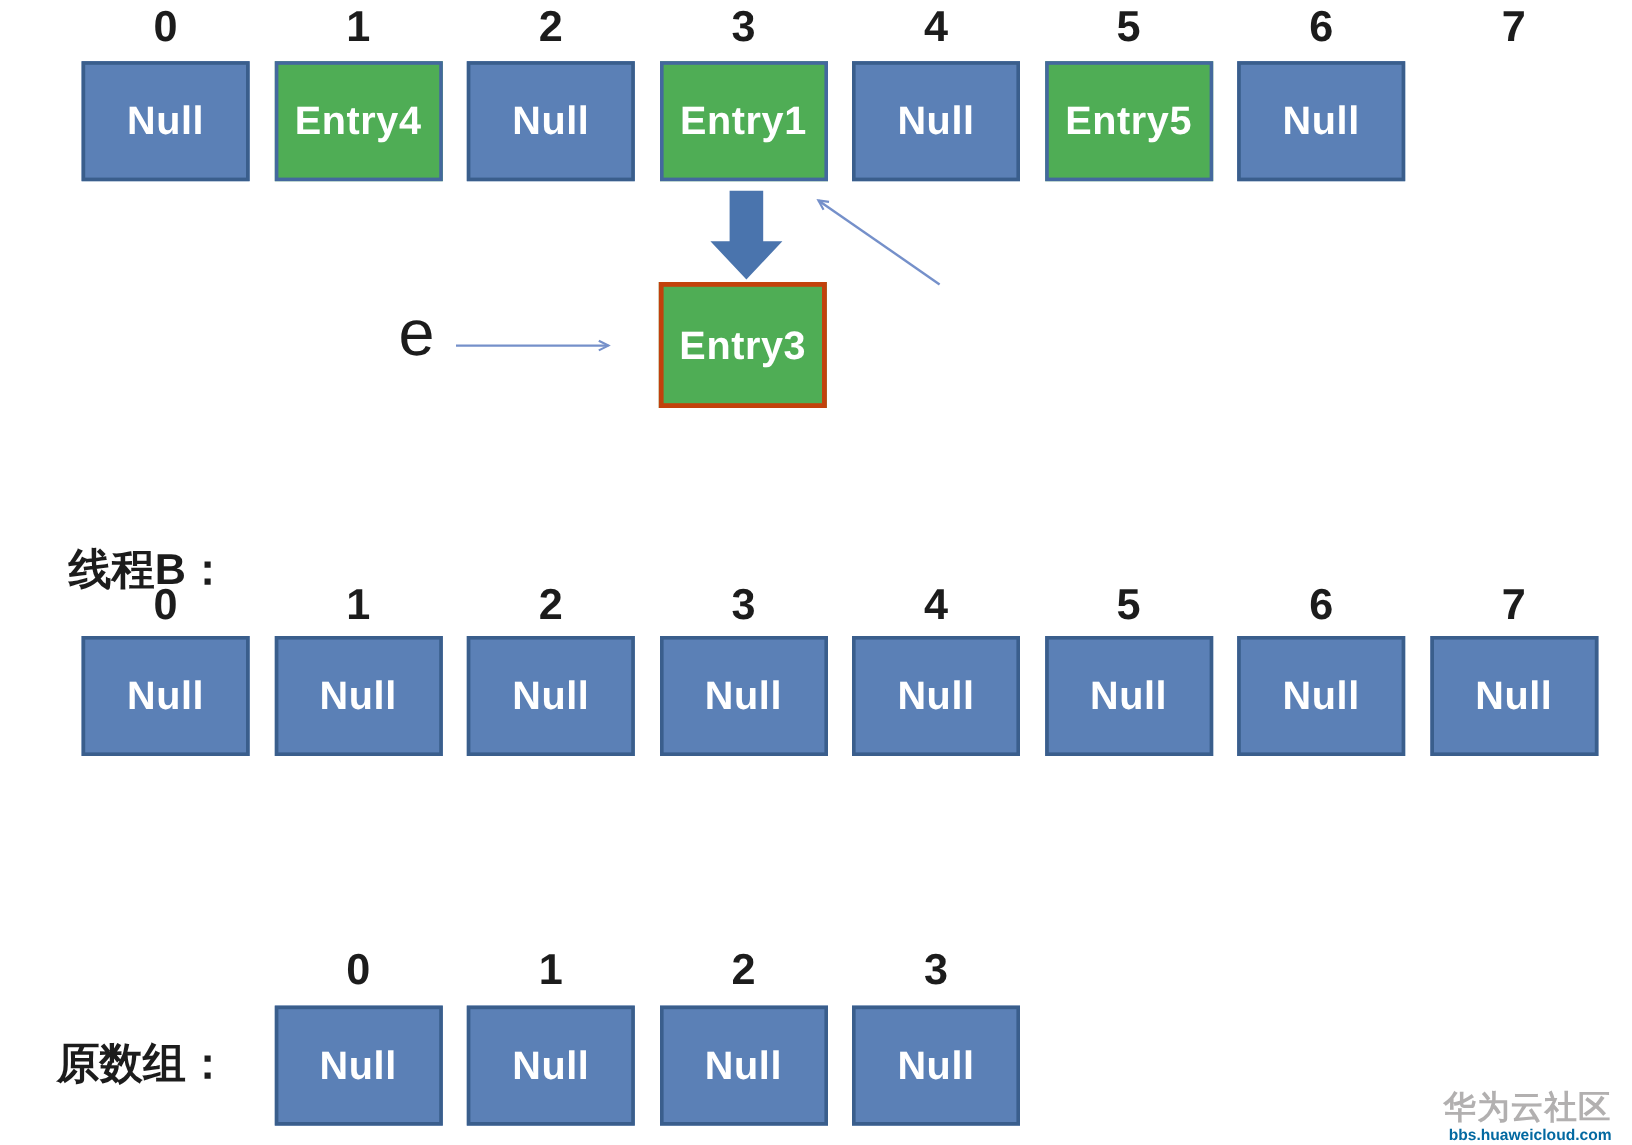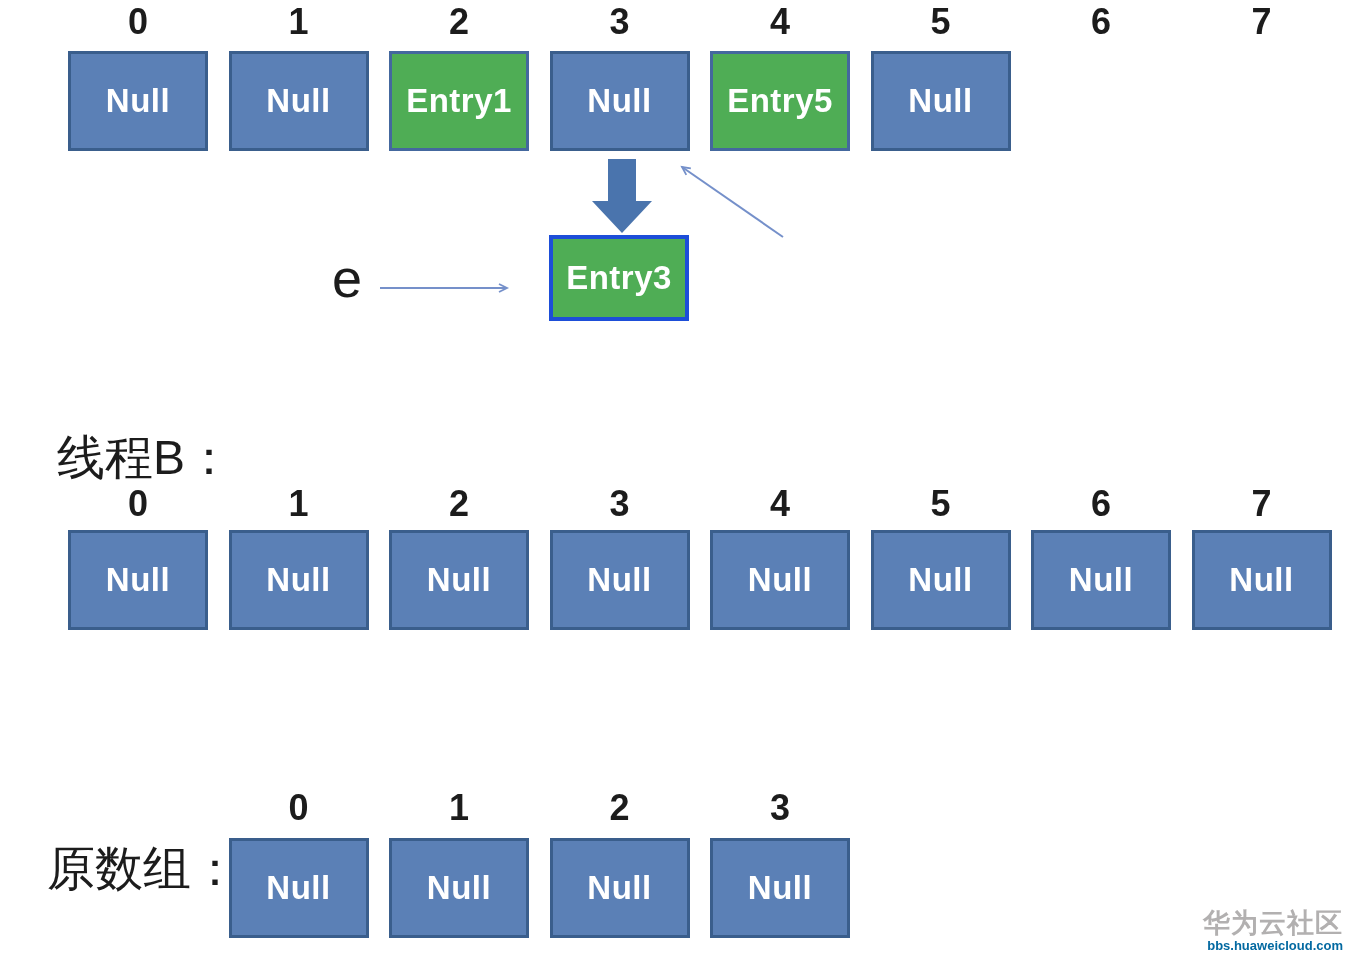--- a/index.html
+++ b/index.html
@@ -15,30 +15,30 @@
   .cell-row{position:absolute;display:flex;gap:20.5px;}
   .cell{
     box-sizing:border-box;width:140px;height:100px;
     background:#5b80b6;border:3px solid #3a5e8c;
     display:flex;align-items:center;justify-content:center;
     color:#ffffff;font-size:33px;font-weight:600;letter-spacing:.5px;
   }
   .cell[data-kind="entry"]{background:#4fad55;border-color:#44689e;}
   .float-cell{
     position:absolute;left:549px;top:235px;box-sizing:border-box;
-    width:140px;height:86px;background:#4fad55;border:4px solid #1d4ed8;
+    width:140px;height:105px;background:#4fad55;border:4px solid #c2410c;
     display:flex;align-items:center;justify-content:center;
     color:#ffffff;font-size:33px;font-weight:600;letter-spacing:.5px;
   }
   .big-label{
     position:absolute;color:#1c1c1c;font-size:54px;font-weight:400;
     letter-spacing:-1px;line-height:1;
   }
   .cn-label{
-    position:absolute;color:#1c1c1c;font-size:48px;font-weight:400;line-height:1.1;
+    position:absolute;color:#1c1c1c;font-size:36px;font-weight:700;line-height:1.1;margin-top:23px;
   }
   .arrows{position:absolute;left:0;top:0;pointer-events:none;}
   .watermark{
     position:absolute;right:17px;bottom:0;text-align:right;line-height:1.15;font-weight:bold;
   }
   .watermark .wm-title{font-size:27px;color:#b2b0b0;letter-spacing:1px;}
   .watermark .wm-url{font-size:13px;color:#0369a1;}
 </style>
 </head>
 <body>
@@ -51,20 +51,21 @@
     <span class="idx">2</span>
     <span class="idx">3</span>
     <span class="idx">4</span>
     <span class="idx">5</span>
     <span class="idx">6</span>
     <span class="idx">7</span>
   </div>
 
   <div class="cell-row" style="left:68px;top:51px;">
     <div class="cell" data-kind="null">Null</div>
+    <div class="cell" data-kind="entry">Entry4</div>
     <div class="cell" data-kind="null">Null</div>
     <div class="cell" data-kind="entry">Entry1</div>
     <div class="cell" data-kind="null">Null</div>
     <div class="cell" data-kind="entry">Entry5</div>
     <div class="cell" data-kind="null">Null</div>
   </div>
 
   <svg class="arrows" width="1360" height="954" viewBox="0 0 1360 954">
     <defs>
       <marker id="thinhead" markerWidth="16" markerHeight="16" refX="11" refY="7" orient="auto-start-reverse" markerUnits="userSpaceOnUse">

